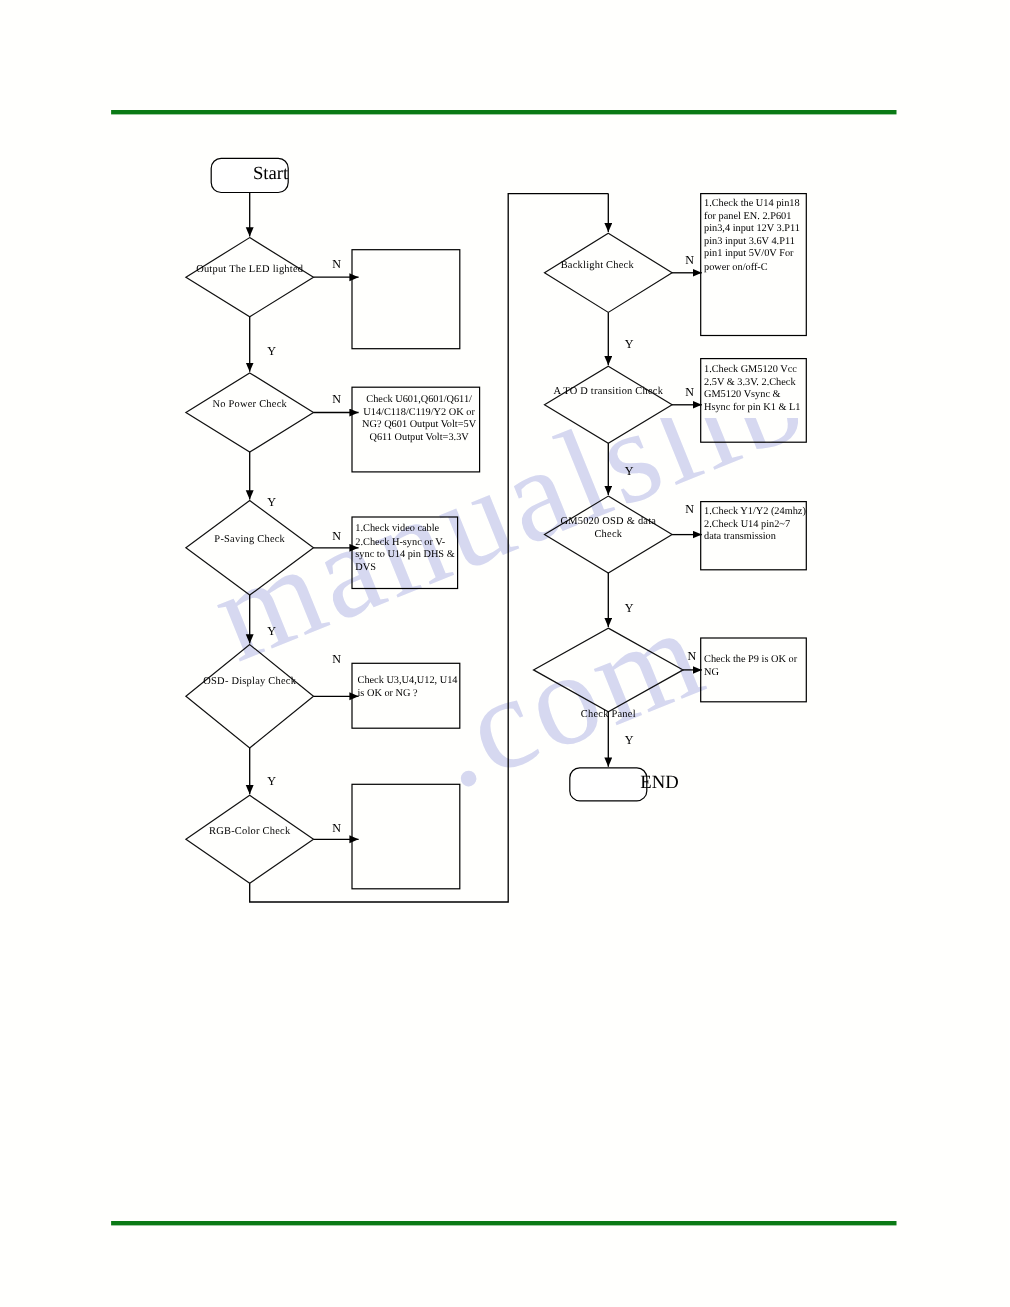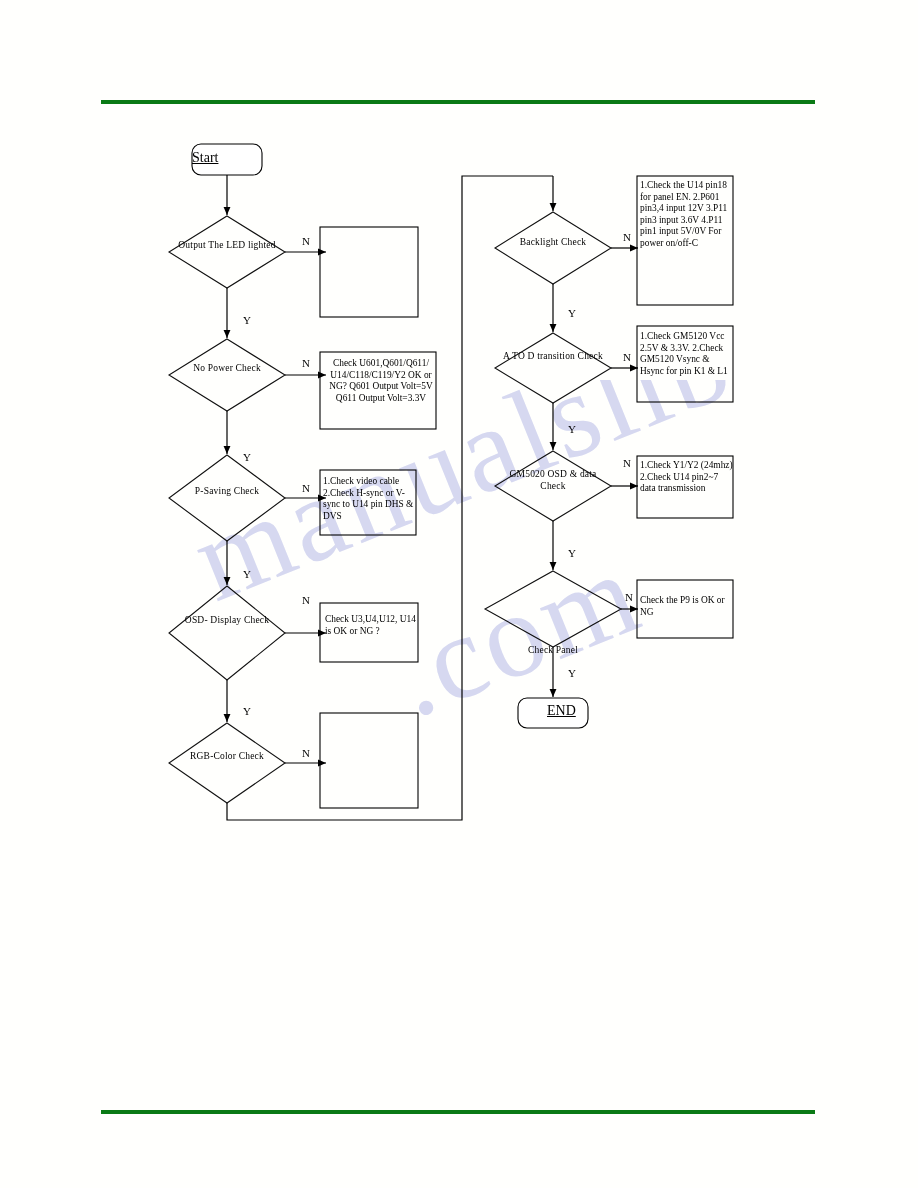--- a/index.html
+++ b/index.html
@@ -69,24 +69,23 @@
   .node-text {
     position: absolute;
     text-align: center;
     font-size: 9.5px;
     color: #000;
     line-height: 12px;
     letter-spacing: .2px;
   }
   .term-text {
     position: absolute;
-    text-align: left;
-    font-size: 14px;
+    text-align: right;
+    font-size: 17px;
     line-height: 14px;
-    text-decoration: underline;
   }
   .note-text {
     position: absolute;
     font-size: 9.4px;
     line-height: 11.6px;
     letter-spacing: 0px;
     color: #000;
     text-align: left;
   }
   .branch {
@@ -202,21 +201,21 @@
 Check</div>
   <div class="note-text" style="left:325px; top:614px; width:98px;">Check U3,U4,U12,
 U14 is OK or NG ?</div>
   <div class="branch" style="left:302px; top:595px;">N</div>
   <div class="branch" style="left:243px; top:706px;">Y</div>
 
   <div class="node-text" style="left:172px; top:750px; width:110px;">RGB-Color
 Check</div>
   <div class="branch" style="left:302px; top:748px;">N</div>
 
-  <div class="node-text" style="left:498px; top:236px; width:110px;font-family:Liberation Serif, serif;">Backlight
+  <div class="node-text" style="left:488px; top:236px; width:110px;font-family:Liberation Serif, serif;">Backlight
 Check</div>
   <div class="note-text" style="left:640px; top:180px; width:94px;">1.Check the U14
 pin18 for panel EN.
 2.P601 pin3,4 input
 12V
 3.P11 pin3 input 3.6V
 4.P11 pin1 input
 5V/0V For power
 on/off-C</div>
   <div class="branch" style="left:623px; top:232px;">N</div>

